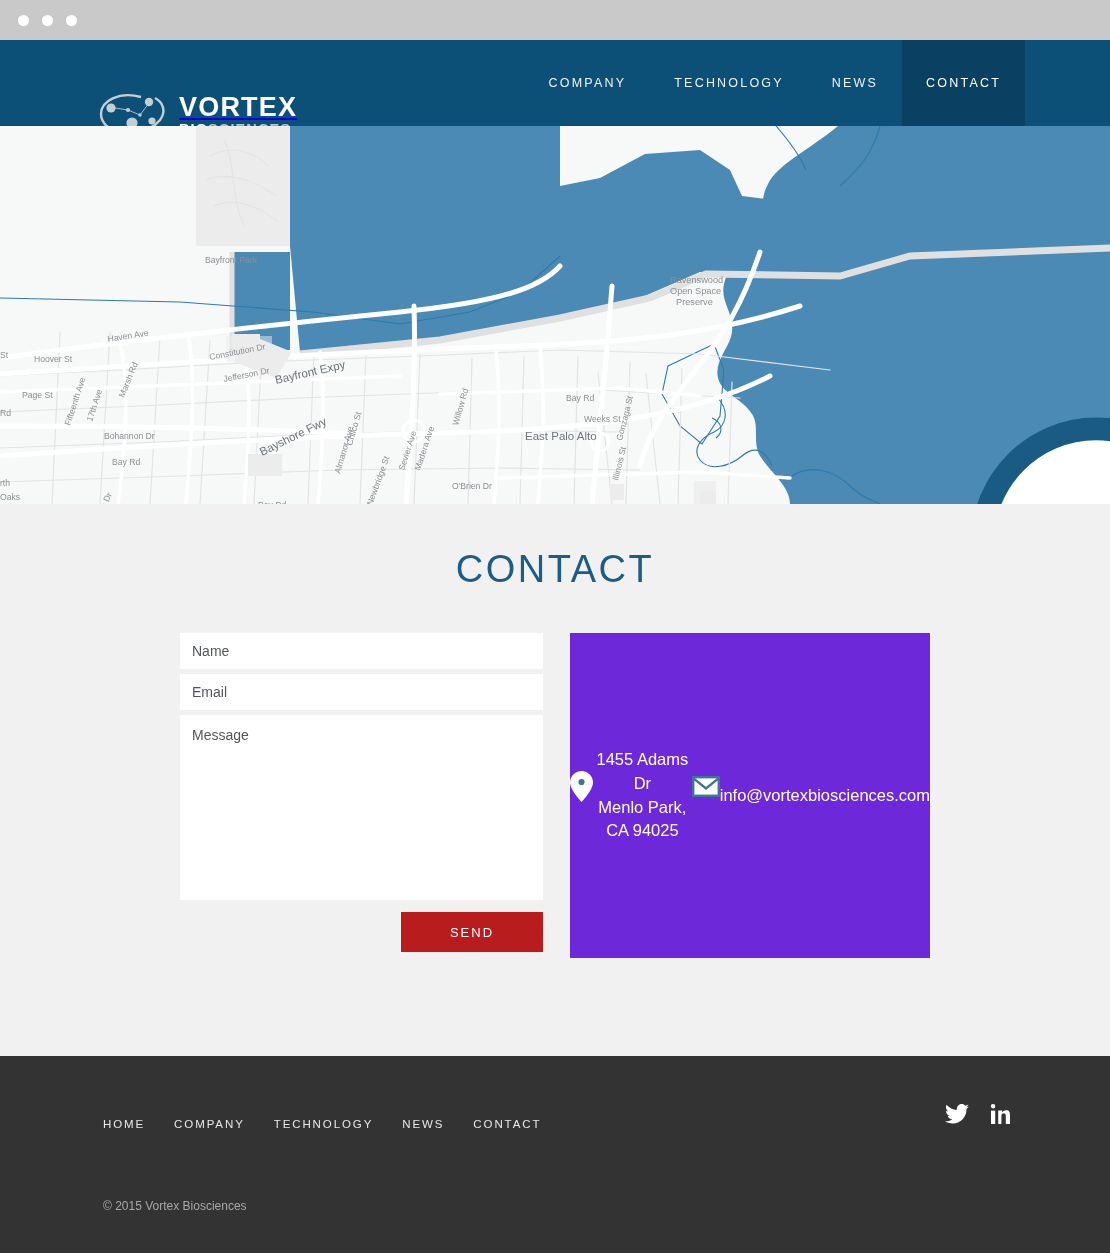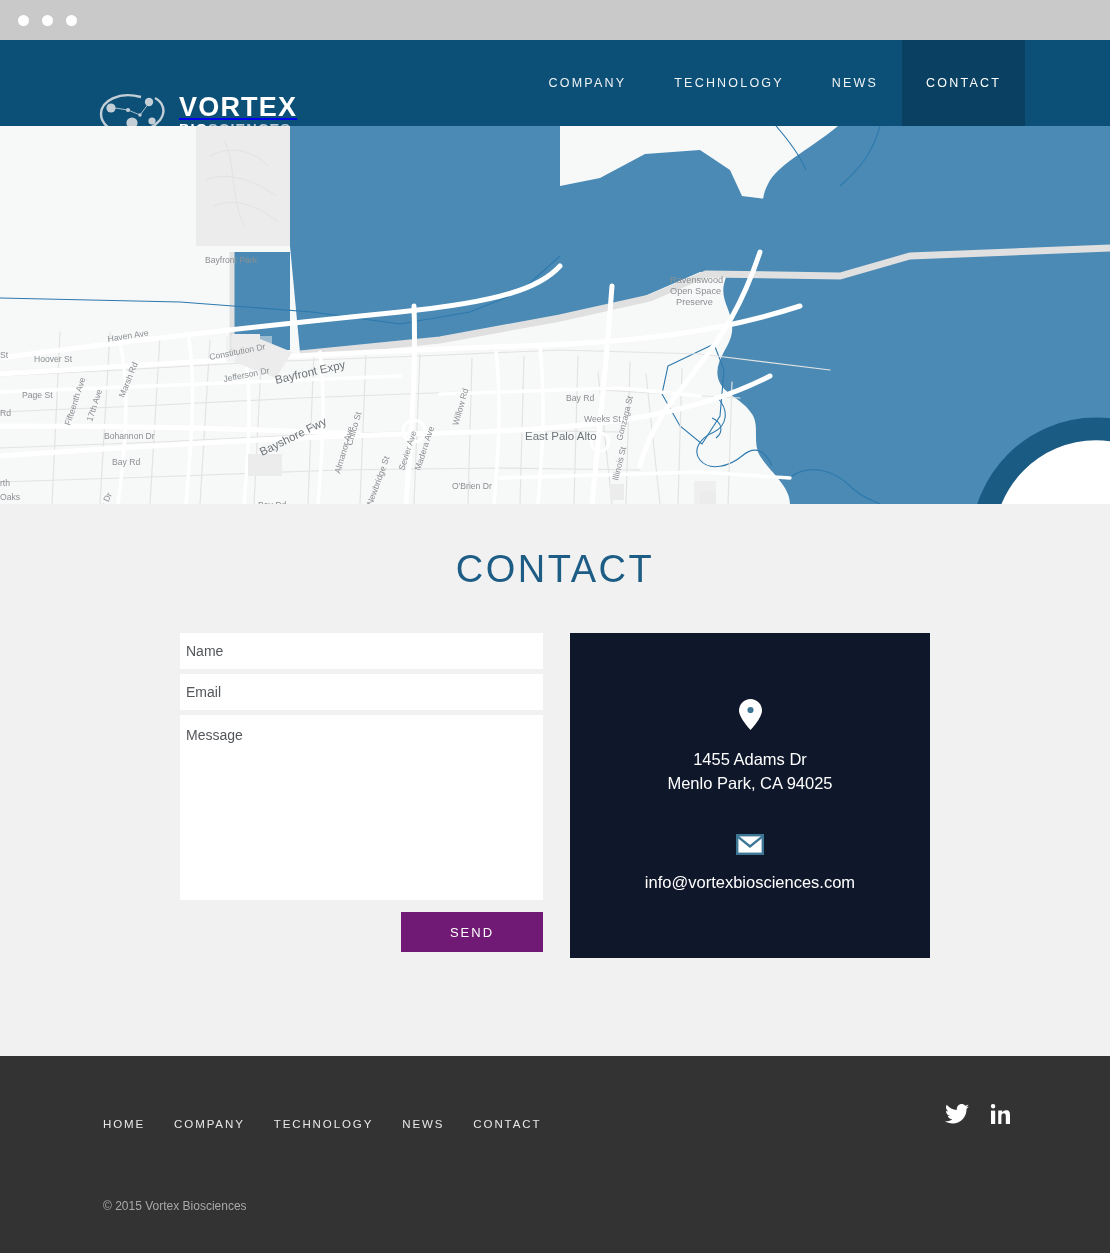--- a/index.html
+++ b/index.html
@@ -115,57 +115,57 @@
 
   .form-col { width: 363px; }
   .field {
     width: 363px;
     background: #ffffff;
     border: none;
     outline: none;
     font-family: "Liberation Sans", sans-serif;
     font-size: 14px;
     color: #3a3a3a;
-    padding: 0 6px;
+    padding: 0 12px;
     height: 36px;
     display: block;
     margin-bottom: 5px;
   }
   .field::placeholder { color: #53565a; opacity: 1; }
   textarea.field {
     height: 185px;
     padding-top: 11px;
     resize: none;
     line-height: 1.4;
     margin-bottom: 0;
   }
   .send-row {
     display: flex;
     justify-content: flex-end;
     margin-top: 12px;
   }
   .send-btn {
     width: 142px;
     height: 40px;
-    background: #701a75;
+    background: #b91c1c;
     border: none;
     color: #ffffff;
     font-family: "Liberation Sans", sans-serif;
     font-size: 13px;
     letter-spacing: 2px;
     cursor: pointer;
   }
 
   .info-col {
     width: 363px;
     height: 325px;
-    background: #0f172a;
+    background: #6d28d9;
     color: #ffffff;
     display: flex;
-    flex-direction: column;
+    flex-direction: row;
     align-items: center;
     justify-content: center;
     text-align: center;
   }
   .info-icon { margin-bottom: 14px; }
   .info-addr {
     font-size: 16.5px;
     line-height: 1.45;
     font-weight: 300;
   }

